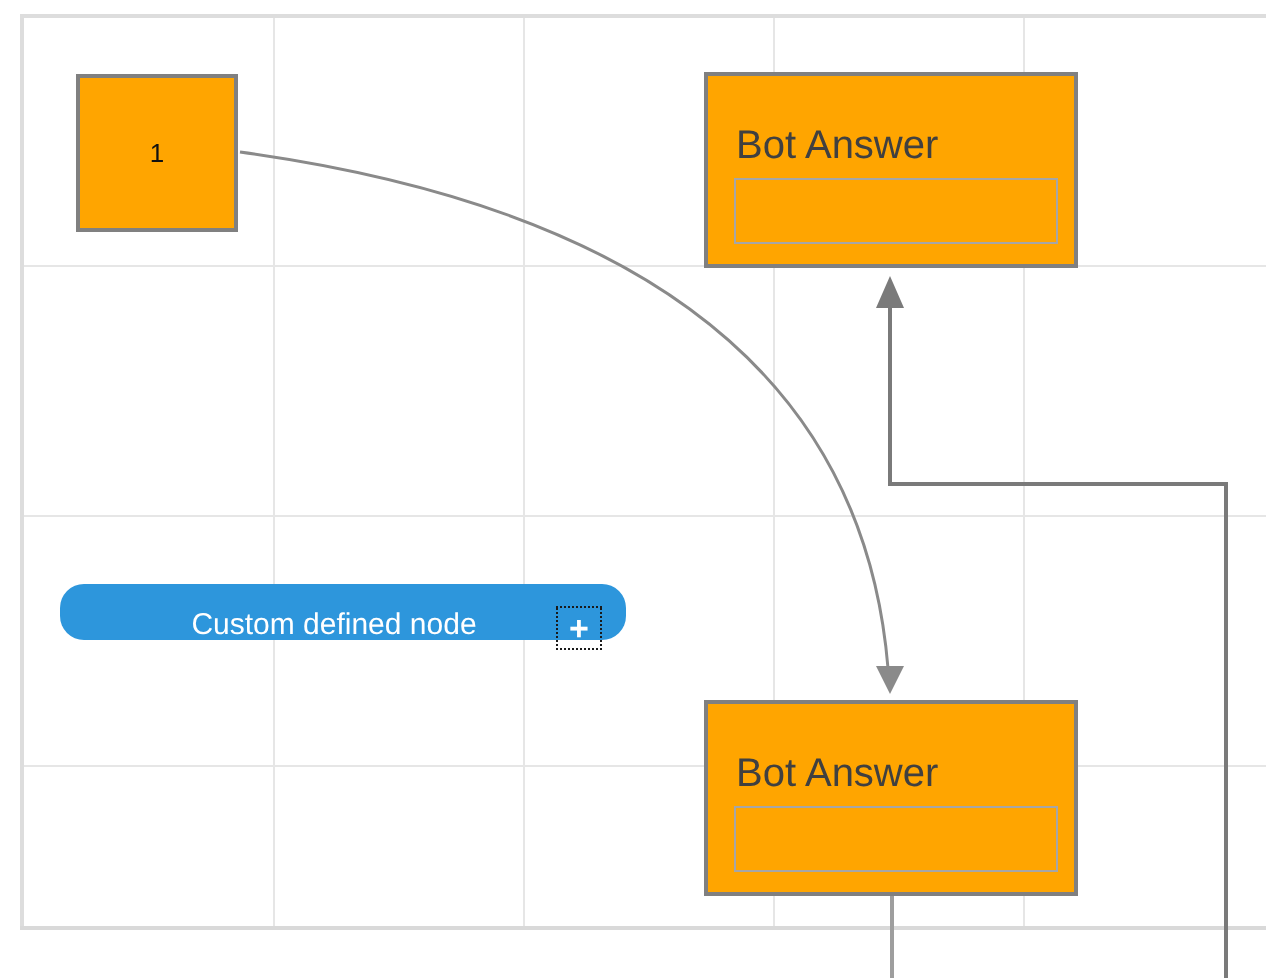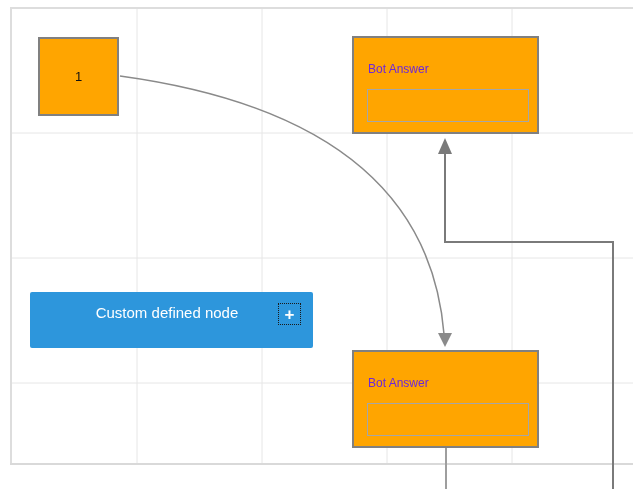--- a/index.html
+++ b/index.html
@@ -5,25 +5,25 @@
   html,body{margin:0;padding:0;background:#ffffff;}
   .stage{position:relative;width:633px;height:489px;background:#ffffff;overflow:hidden;
          font-family:"Liberation Sans", sans-serif;}
   .layer{position:absolute;left:0;top:0;}
   .node{position:absolute;box-sizing:border-box;background:#FFA500;border:2px solid #808080;}
   .node-square{left:38px;top:37px;width:81px;height:79px;display:flex;align-items:center;justify-content:center;
                font-size:13px;color:#111;}
   .bot-node{width:187px;height:98px;}
   .bot-top{left:352px;top:36px;}
   .bot-bottom{left:352px;top:350px;}
-  .bot-title{position:absolute;left:14px;top:24px;font-size:12px;color:#6d28d9;}
+  .bot-title{position:absolute;left:14px;top:24px;font-size:20px;color:#404040;}
   .bot-field{position:absolute;left:13px;top:51px;width:162px;height:33px;box-sizing:border-box;
              border:1px solid #a6a6a6;background:transparent;}
-  .custom-node{position:absolute;left:30px;top:292px;width:283px;height:56px;background:#2D96DC;
-               border-radius:2px;}
+  .custom-node{position:absolute;left:30px;top:292px;width:283px;height:28px;background:#2D96DC;
+               border-radius:12px;}
   .custom-label{position:absolute;left:27px;top:0;width:220px;height:40px;display:flex;align-items:center;
                 justify-content:center;color:#ffffff;font-size:15px;}
   .add-btn{position:absolute;left:248px;top:11px;width:23px;height:22px;box-sizing:border-box;
            border:1px dotted #1a1a1a;background:transparent;display:flex;align-items:center;justify-content:center;
            color:#ffffff;font-size:17px;font-weight:bold;line-height:1;cursor:pointer;}
 </style>
 </head>
 <body>
 
 <div class="stage">

